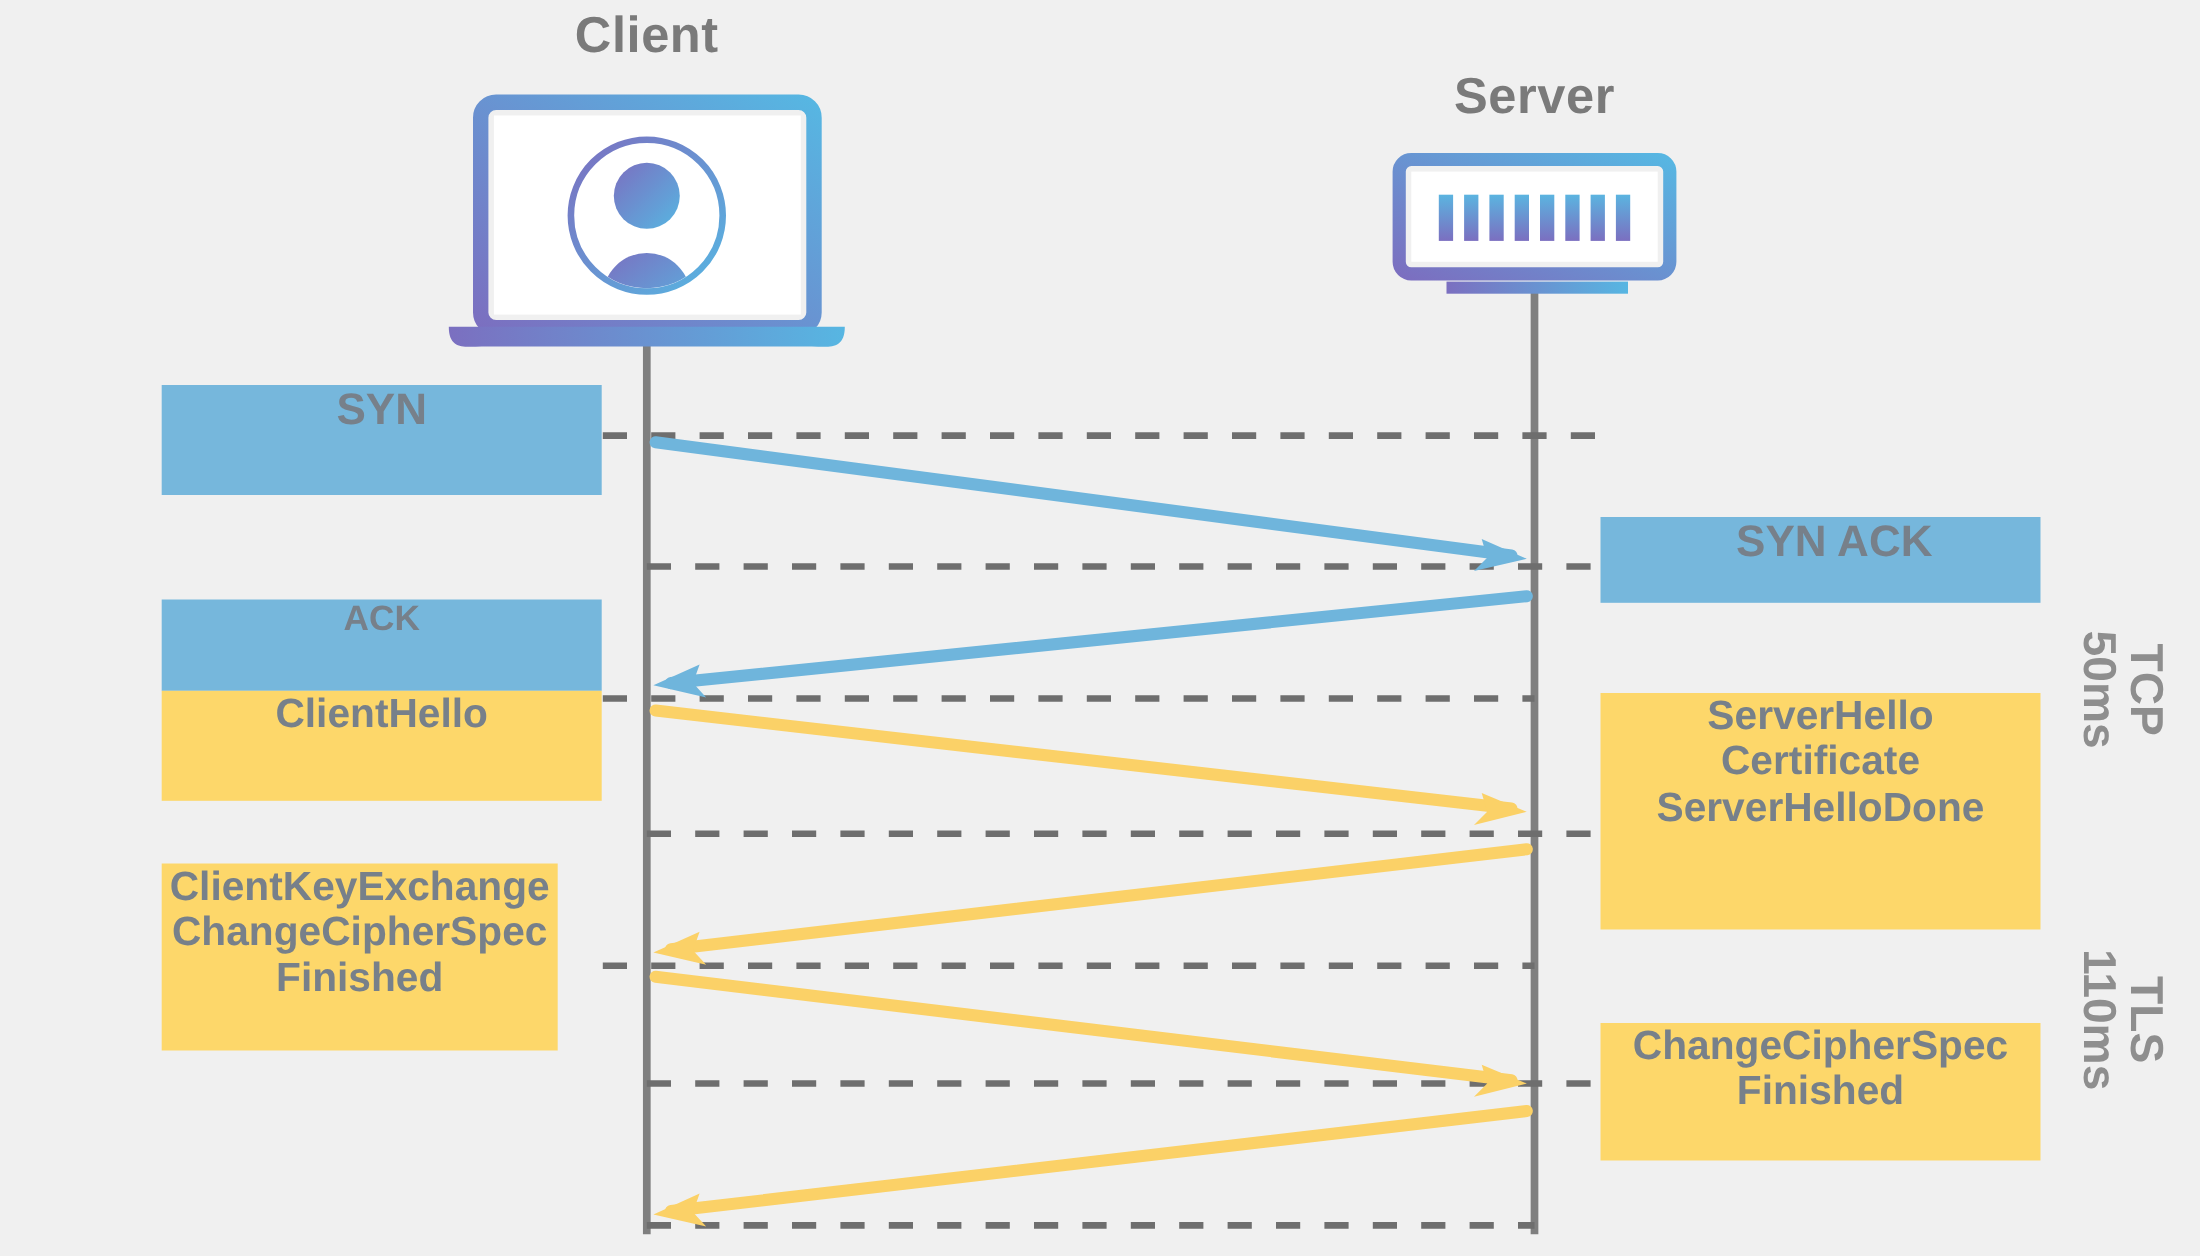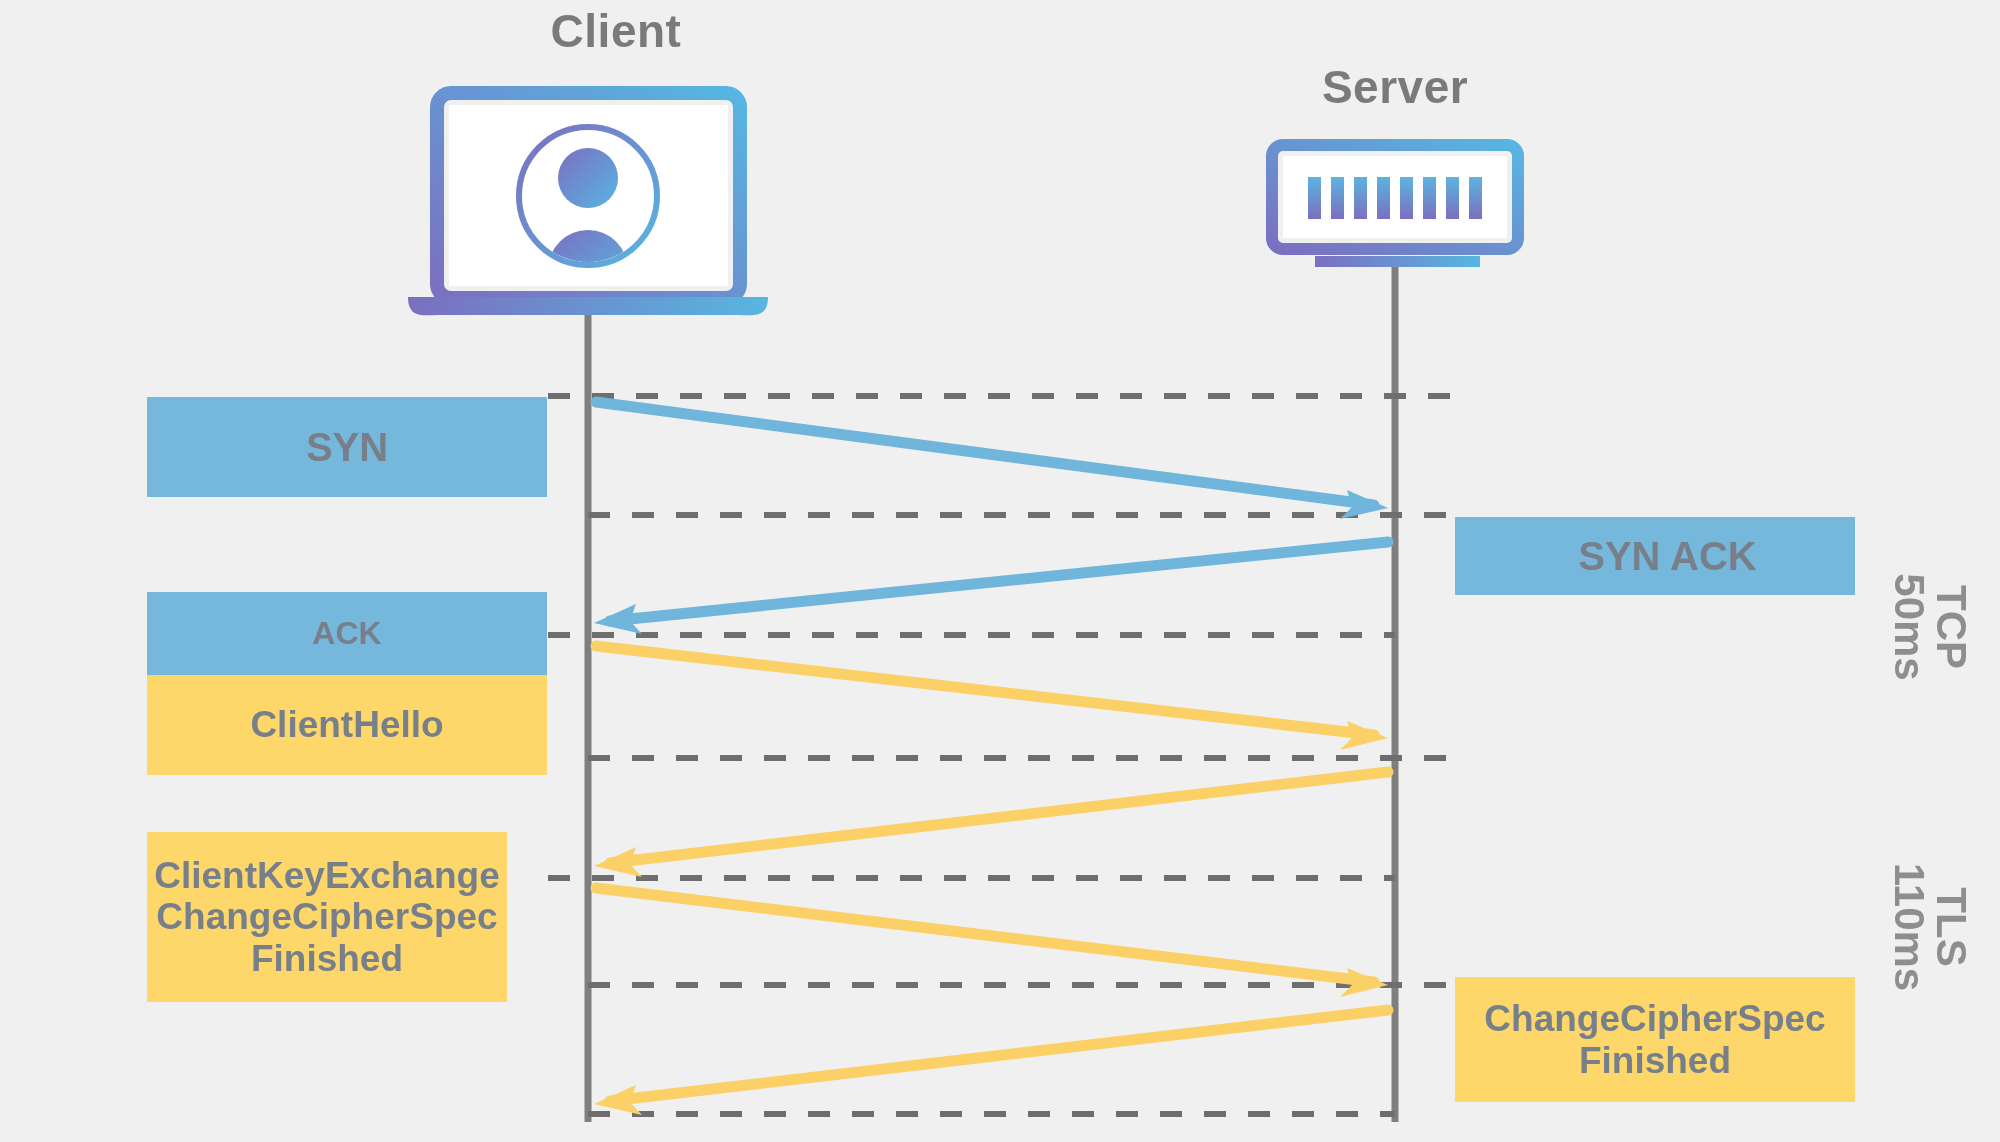--- a/index.html
+++ b/index.html
@@ -19,28 +19,26 @@
     font-size:46px;
     letter-spacing:.5px;
     white-space:nowrap;
     transform:translateX(-50%);
     text-align:center;
   }
 
   .msg-box{
     position:absolute;
     display:flex;
-    align-items:center;
     justify-content:center;
     color:#77808A;
     font-weight:bold;
     text-align:center;
     line-height:1.12;
     box-sizing:border-box;
-    margin-top:47px;
   }
   .msg-box .txt{white-space:pre-line;}
   .blue{background:#76B7DC;}
   .yellow{background:#FDD76A;}
 
   .phase-label{
     position:absolute;
     color:#8E8E8E;
     font-weight:bold;
     font-size:42px;
@@ -51,21 +49,21 @@
     transform:rotate(90deg);
   }
 
   svg.overlay{position:absolute;left:0;top:0;width:2000px;height:1142px;pointer-events:none;}
 </style>
 </head>
 <body>
 
 <div id="canvas">
 
-  <div class="actor-label" style="left:588px;top:4px;margin-left:28px;">Client</div>
+  <div class="actor-label" style="left:588px;top:4px;">Client</div>
 
   <div class="actor-label" style="left:1395px;top:60px;">Server</div>
 
   <svg class="overlay" viewBox="0 0 2000 1142">
     <defs>
       <linearGradient id="gradDiag" x1="0" y1="1" x2="1" y2="0">
         <stop offset="0%" stop-color="#7B6FC0"></stop>
         <stop offset="100%" stop-color="#57B6E2"></stop>
       </linearGradient>
       <linearGradient id="gradBarV" x1="0" y1="0" x2="0" y2="1">
@@ -174,20 +172,25 @@
   <div class="msg-box yellow" style="left:147px;top:785px;width:360px;height:170px;font-size:37px;">
     <span class="txt">ClientKeyExchange
 ChangeCipherSpec
 Finished</span>
   </div>
 
   <div class="msg-box blue" style="left:1455px;top:470px;width:400px;height:78px;font-size:40px;padding-left:25px;">
     <span class="txt">SYN ACK</span>
   </div>
 
+  <div class="msg-box yellow" style="left:1455px;top:630px;width:400px;height:215px;font-size:37px;">
+    <span class="txt">ServerHello
+Certificate
+ServerHelloDone</span>
+  </div>
 
   <div class="msg-box yellow" style="left:1455px;top:930px;width:400px;height:125px;font-size:37px;">
     <span class="txt">ChangeCipherSpec
 Finished</span>
   </div>
 
   <div class="phase-label" style="left:1830px;top:585px;width:200px;">TCP
 50ms</div>
 
   <div class="phase-label" style="left:1830px;top:885px;width:200px;">TLS

